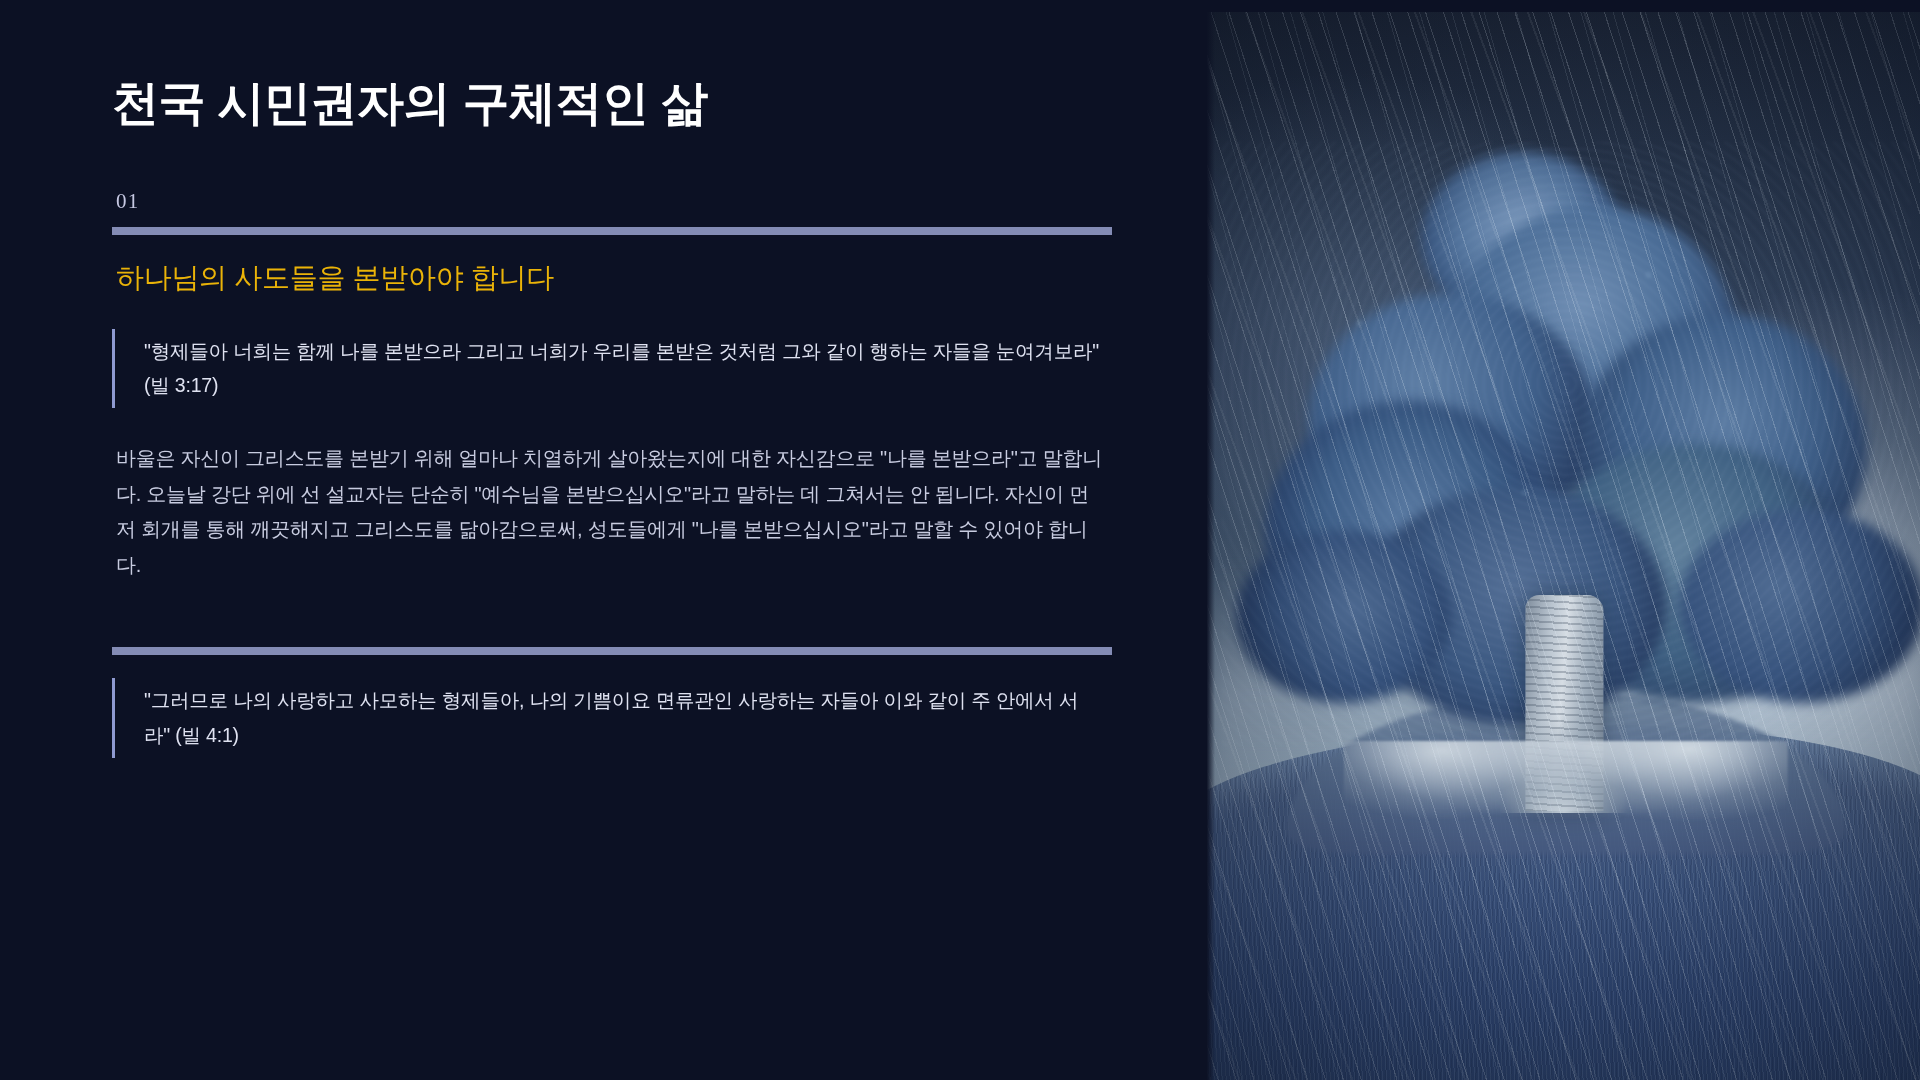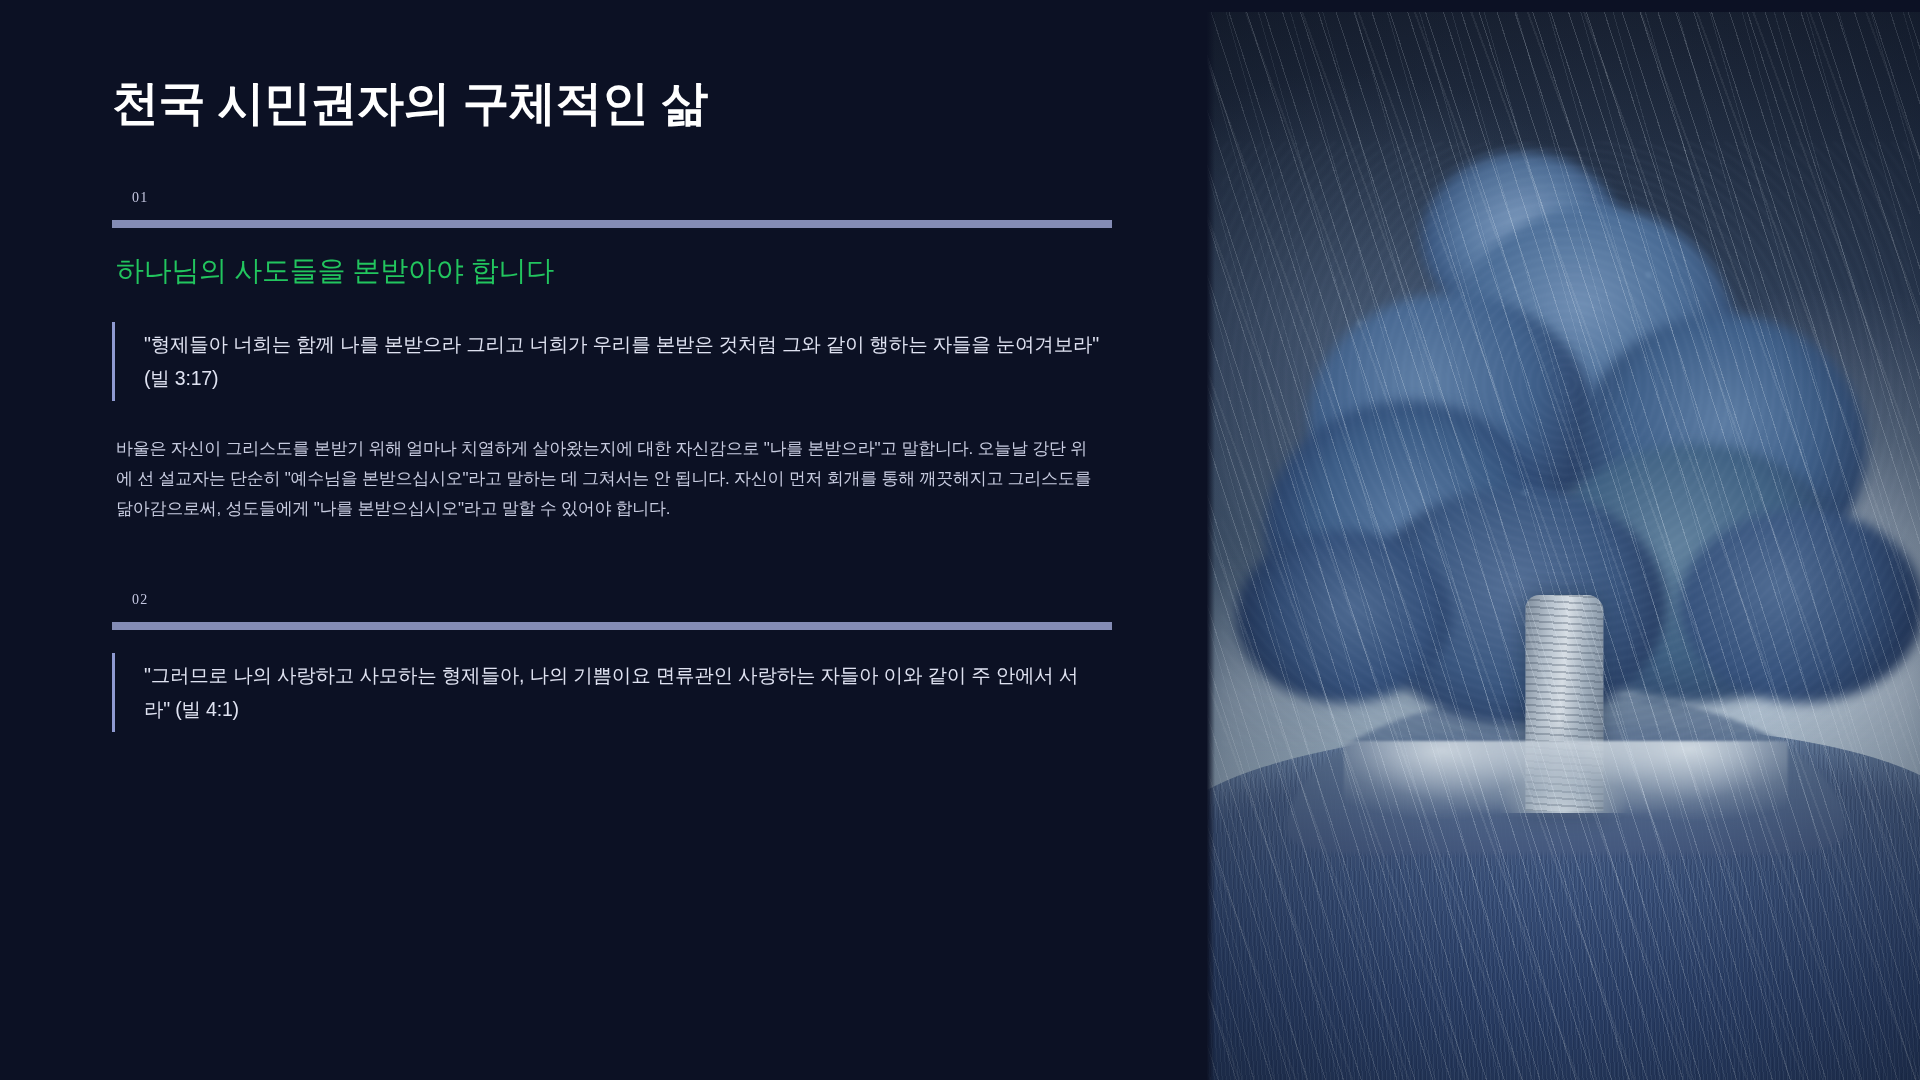--- a/index.html
+++ b/index.html
@@ -44,41 +44,40 @@
     margin-bottom: 46px;
     white-space: nowrap;
   }
 
   
   .section { margin-bottom: 0; }
   .section + .section { margin-top: 52px; }
 
   .section-number {
     font-family: "Liberation Serif", "DejaVu Serif", serif;
-    font-size: 14px;
+    font-size: 21px;
     font-weight: 400;
     color: #c6c8e2;
     letter-spacing: 1.2px;
     line-height: 1;
     margin-bottom: 11px;
-    margin-left: 16px;
   }
 
   .section-rule {
     height: 2px;
     width: 1000px;
     background: #9aa2cf;
     margin-bottom: 20px;
     opacity: .85;
   }
 
   .section-heading {
     font-size: 28px;
     font-weight: 500;
-    color: #22c55e;
+    color: #eab308;
     letter-spacing: -0.3px;
     line-height: 1.35;
     margin-bottom: 25px;
   }
 
   
   .scripture {
     position: relative;
     padding-left: 28px;
     margin-bottom: 26px;
@@ -93,21 +92,21 @@
   }
   .scripture-text {
     font-size: 19.5px;
     line-height: 1.78;
     color: #dfe2f1;
     letter-spacing: -0.2px;
   }
 
   
   .body-text {
-    font-size: 17px;
+    font-size: 20px;
     line-height: 1.78;
     color: #c8cce0;
     letter-spacing: -0.25px;
     max-width: 1000px;
   }
 
   
   .image-pane {
     position: relative;
     width: 720px;
@@ -323,21 +322,20 @@
       <div class="section-number">01</div>
       <div class="section-rule"></div>
       <h2 class="section-heading">하나님의 사도들을 본받아야 합니다</h2>
       <div class="scripture">
         <p class="scripture-text">"형제들아 너희는 함께 나를 본받으라 그리고 너희가 우리를 본받은 것처럼 그와 같이 행하는 자들을 눈여겨보라" (빌 3:17)</p>
       </div>
       <p class="body-text">바울은 자신이 그리스도를 본받기 위해 얼마나 치열하게 살아왔는지에 대한 자신감으로 "나를 본받으라"고 말합니다. 오늘날 강단 위에 선 설교자는 단순히 "예수님을 본받으십시오"라고 말하는 데 그쳐서는 안 됩니다. 자신이 먼저 회개를 통해 깨끗해지고 그리스도를 닮아감으로써, 성도들에게 "나를 본받으십시오"라고 말할 수 있어야 합니다.</p>
     </div>
 
     <div class="section">
-      <div class="section-number">02</div>
       <div class="section-rule"></div>
       <div class="scripture">
         <p class="scripture-text">"그러므로 나의 사랑하고 사모하는 형제들아, 나의 기쁨이요 면류관인 사랑하는 자들아 이와 같이 주 안에서 서라" (빌 4:1)</p>
       </div>
     </div>
 
   </div>
 
   <div class="image-pane">
     <div class="sky"></div>

